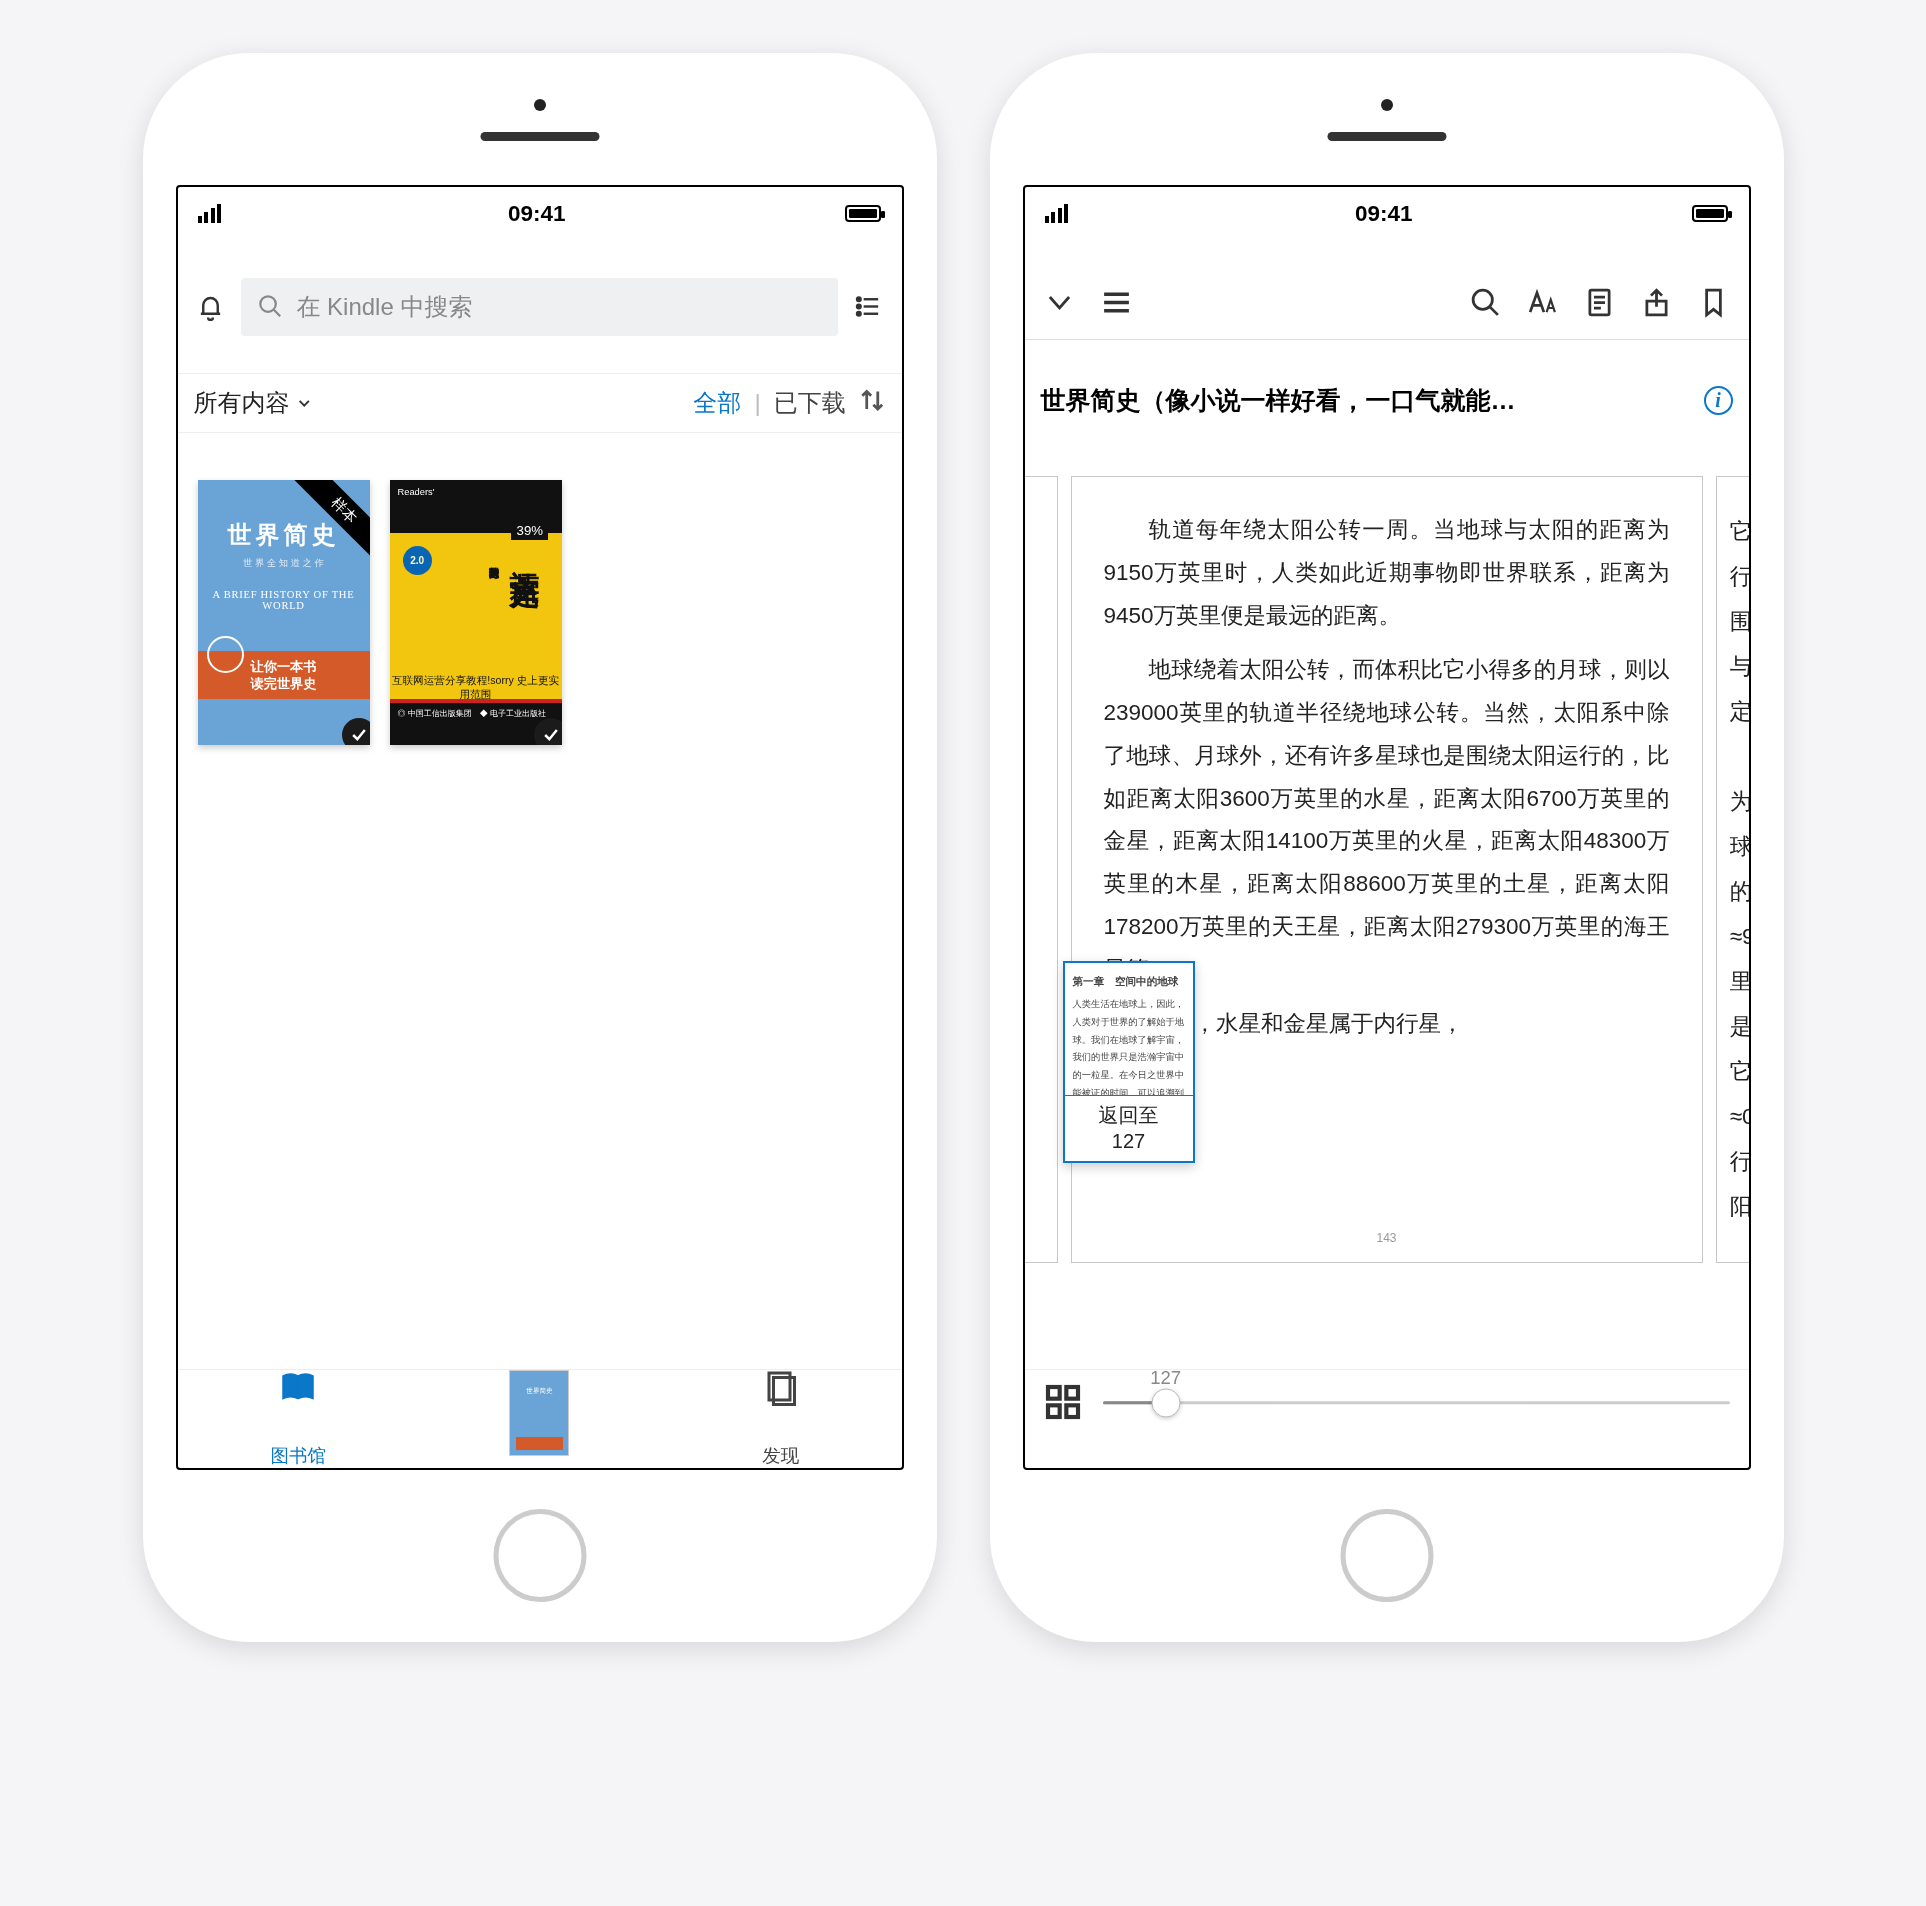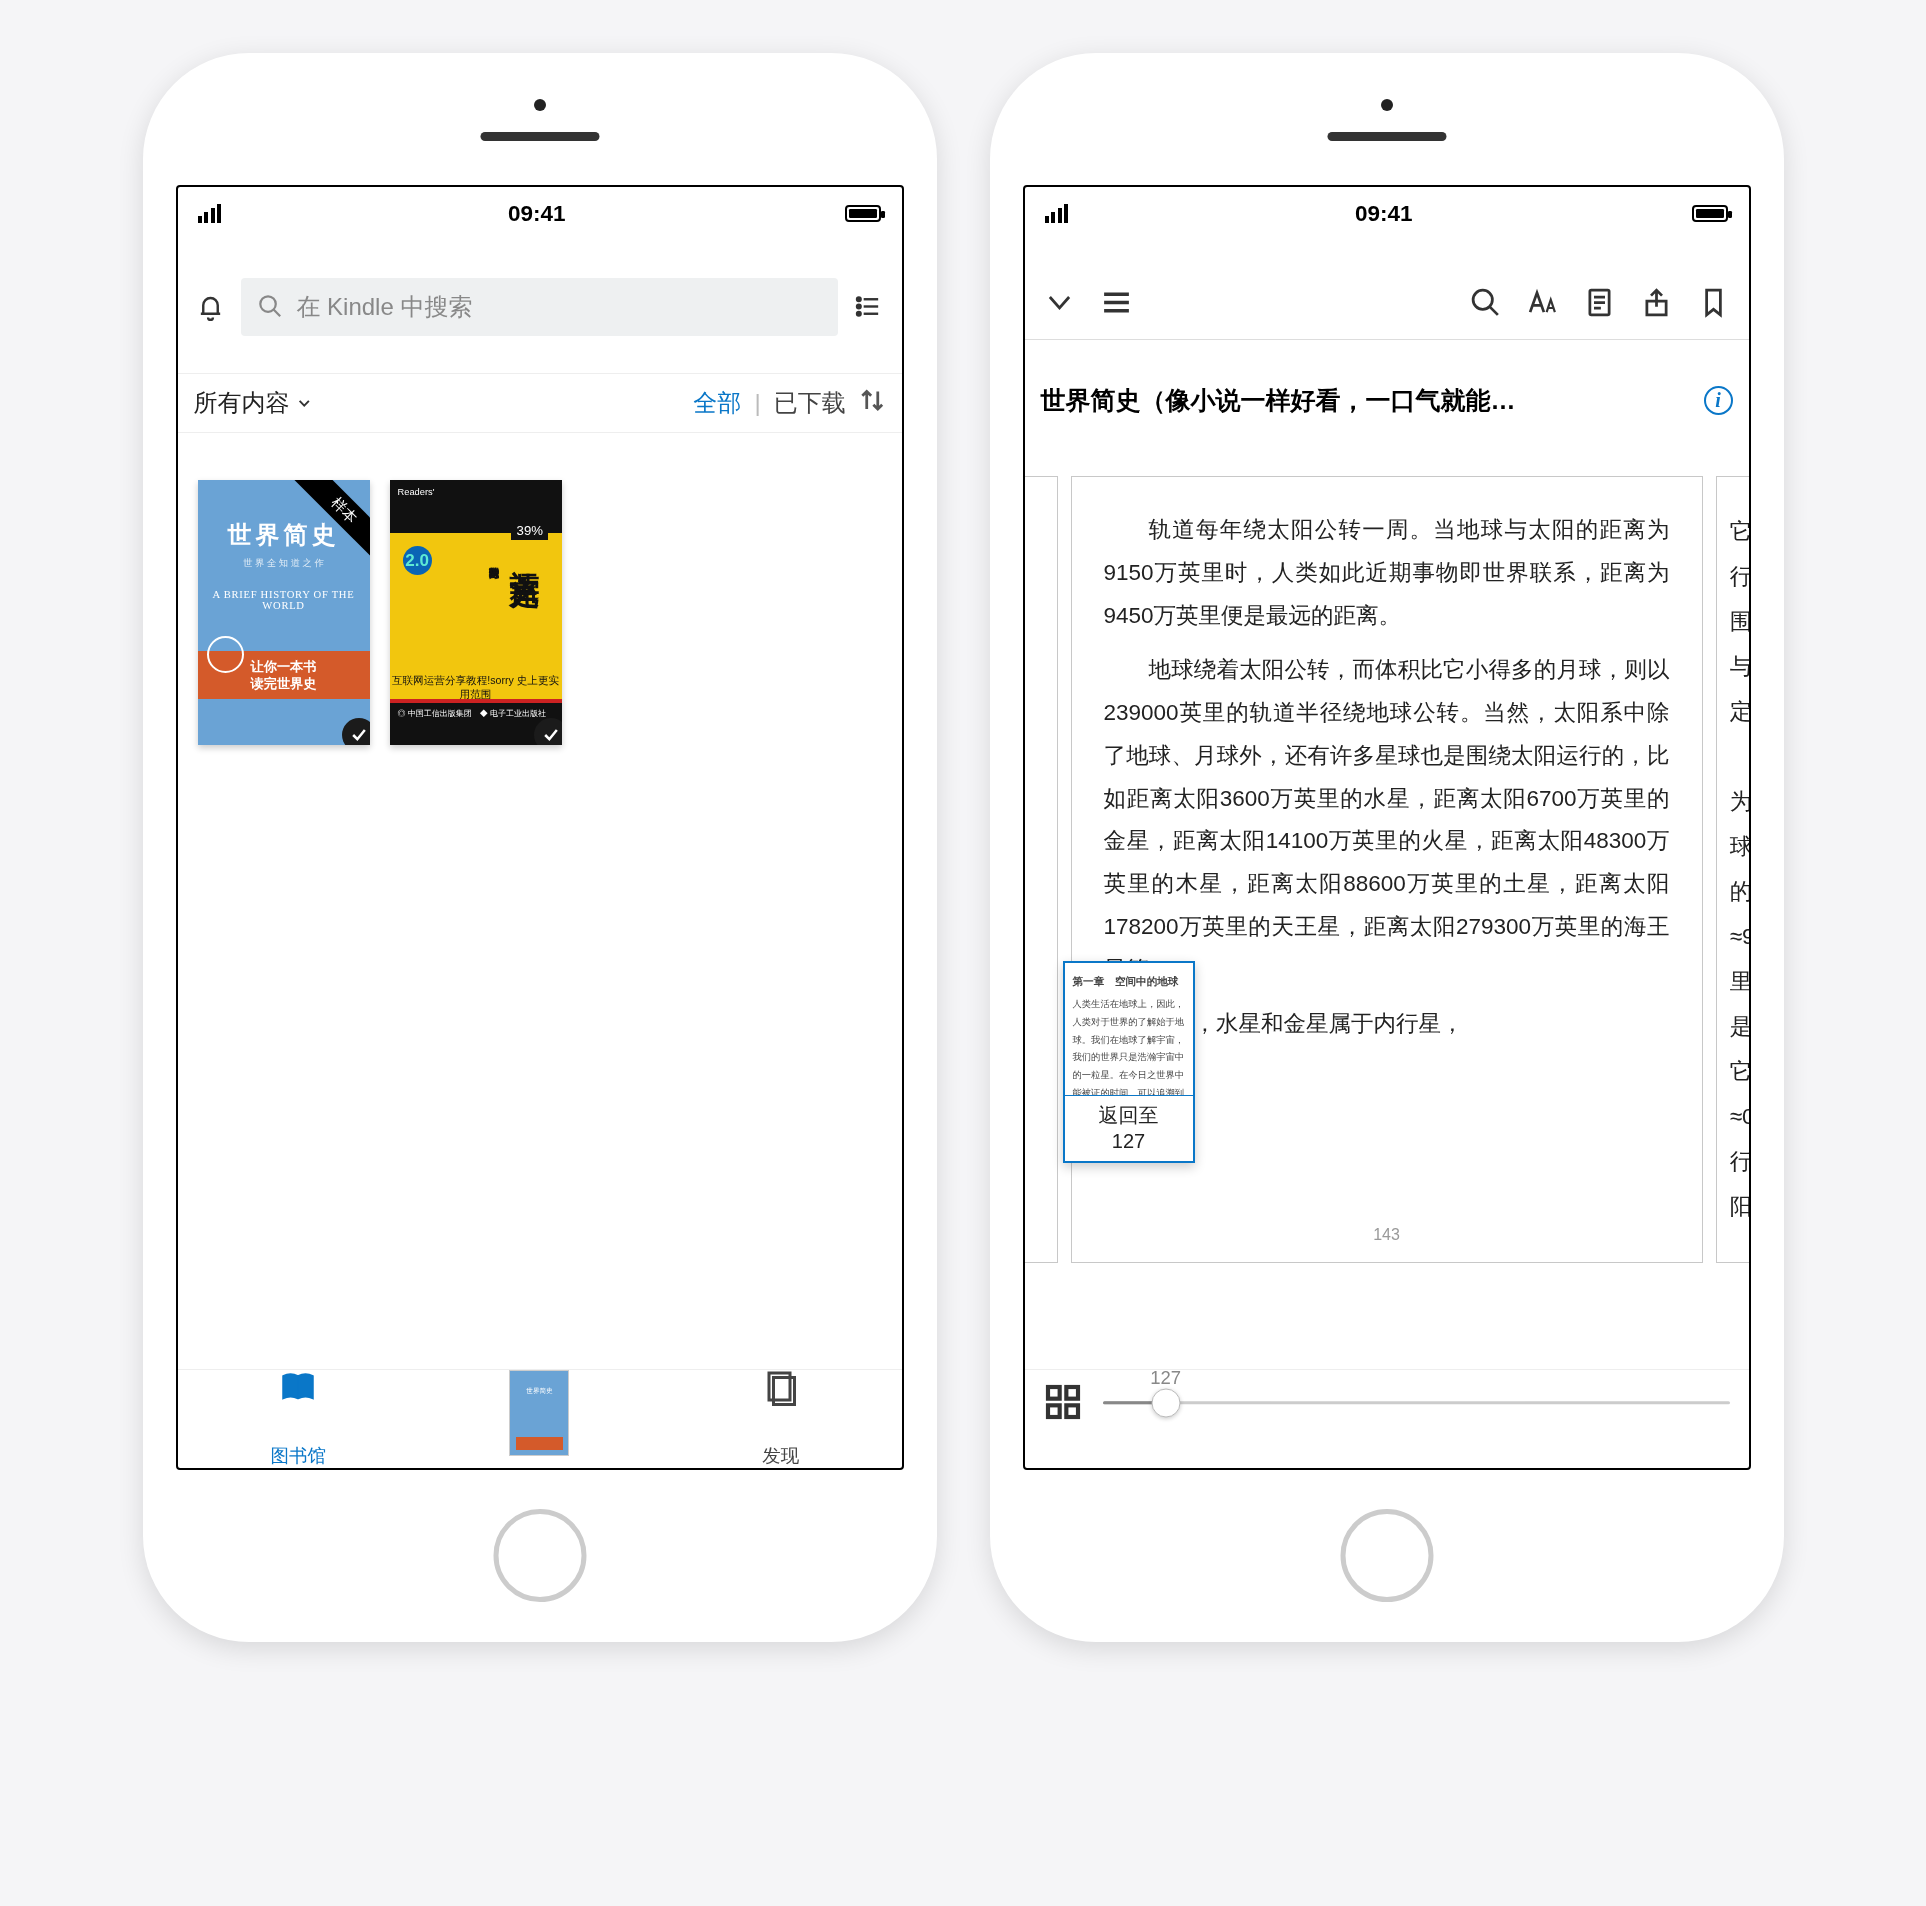--- a/index.html
+++ b/index.html
@@ -175,22 +175,22 @@
     position:absolute;right:17px;top:66px;
     writing-mode:vertical-rl;
     font-size:30px;font-weight:800;letter-spacing:2.6px;
   }
   .book2 .sub{
     position:absolute;right:60px;top:79px;
     writing-mode:vertical-rl;font-size:10.6px;
   }
   .book2 .circ{
     position:absolute;left:13.2px;top:66px;
-    width:29px;height:29px;border-radius:50%;background:#0a65b5;color:#5eead4;
-    display:flex;align-items:center;justify-content:center;font-size:17px;font-weight:700;
+    width:29px;height:29px;border-radius:50%;background:#0a65b5;color:#fef9c3;
+    display:flex;align-items:center;justify-content:center;font-size:10px;font-weight:700;
   }
   .book2 .bot{
     position:absolute;bottom:0;left:0;right:0;height:46px;
     background:#111;color:#fff;font-size:8px;padding:5.3px 8px;
     border-top:4px solid #c22;
   }
   .book2 .mid{
     position:absolute;bottom:46px;left:0;right:0;height:33px;
     color:#111;font-size:10.6px;text-align:center;padding-top:8px;
   }
@@ -244,21 +244,21 @@
     border:1.3px solid #c8c8c8;
     padding:32px;
     text-align:justify;
     background:#fff;
   }
   .page.left{left:-86px;width:119px;padding:32px 13.2px 32px 32px;overflow:hidden;}
   .page.center{left:46px;right:46px;}
   .page.right{right:-86px;width:119px;padding:32px 32px 32px 13.2px;overflow:hidden;}
   .page p{margin-bottom:12px;text-indent:2em;}
   .page-num{
-    position:absolute;bottom:12px;left:0;right:0;text-align:center;color:#999;font-size:16px;
+    position:absolute;bottom:12px;left:0;right:0;text-align:center;color:#999;font-size:12px;
   }
   .side-text{font-size:22.5px;line-height:2;white-space:pre;}
 
   .return-card{
     position:absolute;left:38px;bottom:179px;
     width:132px;border:2.6px solid #0a77c8;background:#fff;
     box-shadow:0 4px 10.6px rgba(0,0,0,.2);
     z-index:5;
   }
   .return-card .mini{

